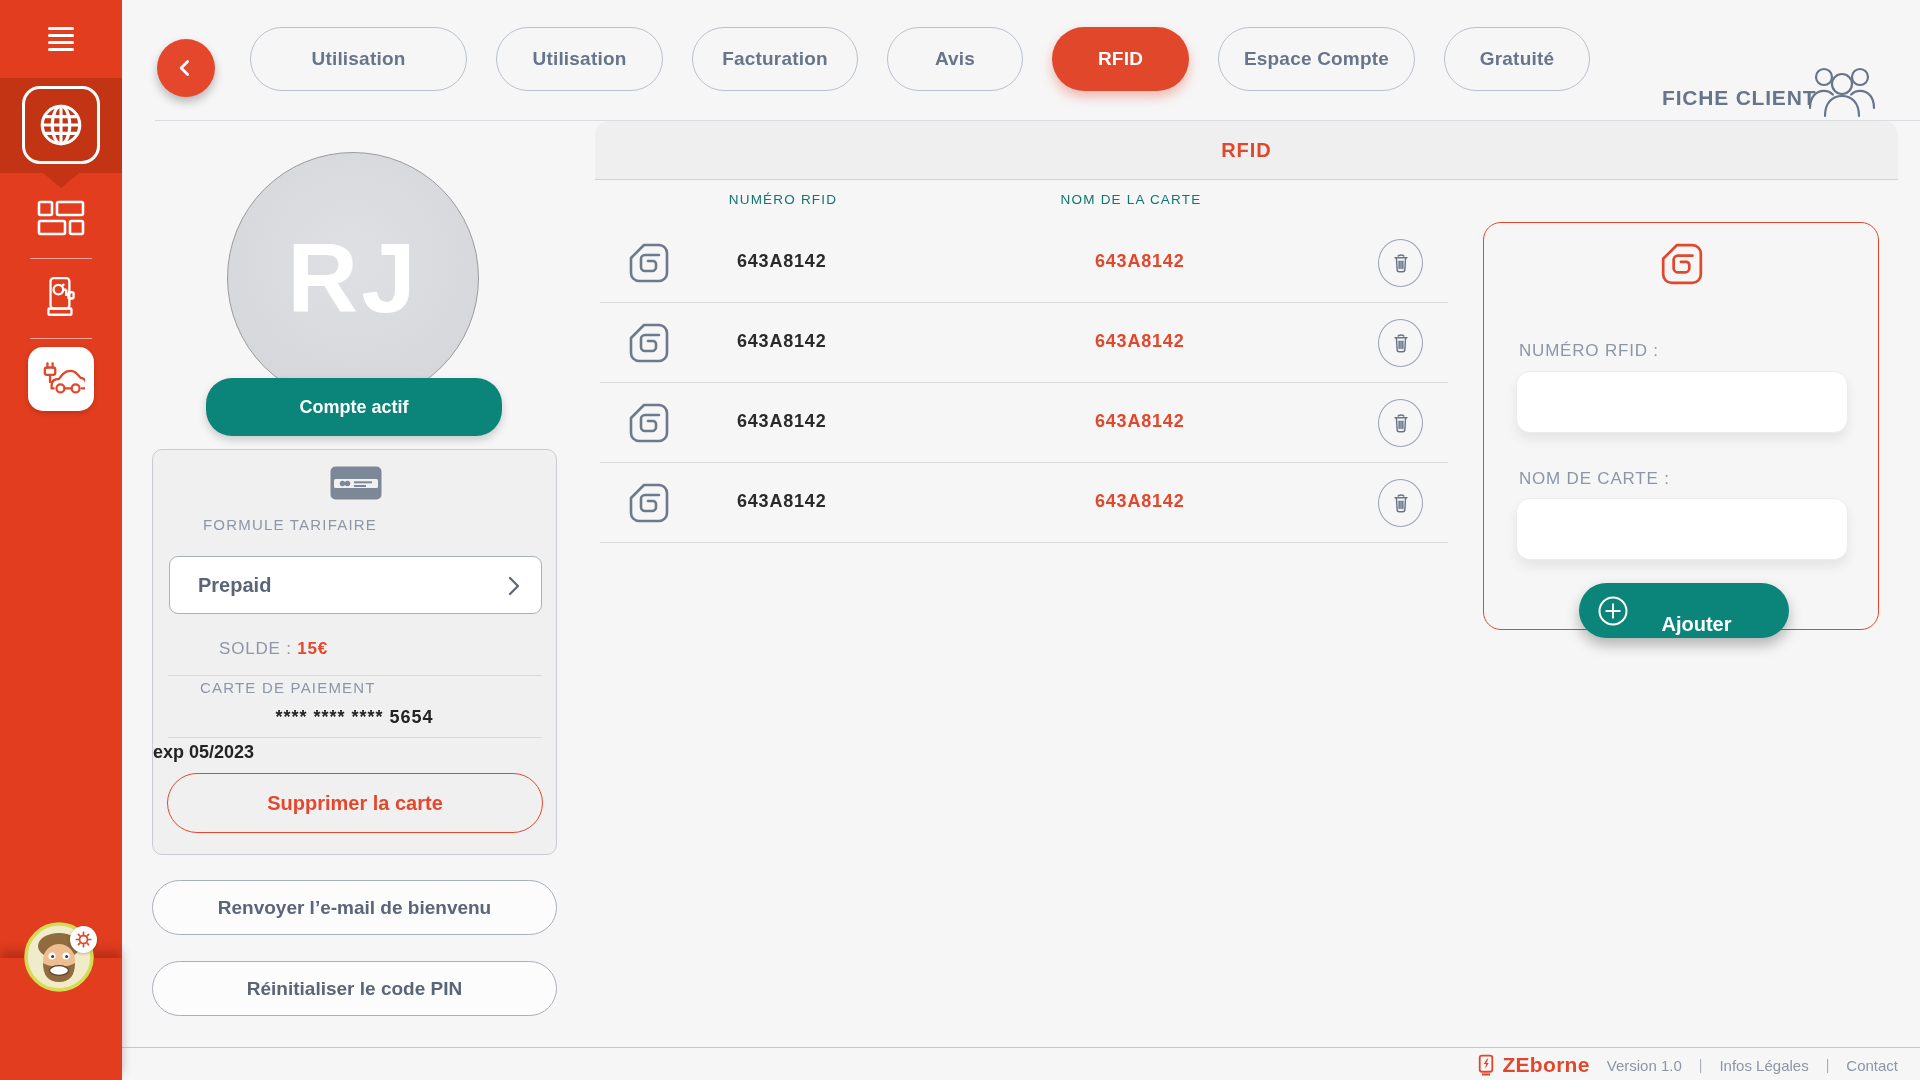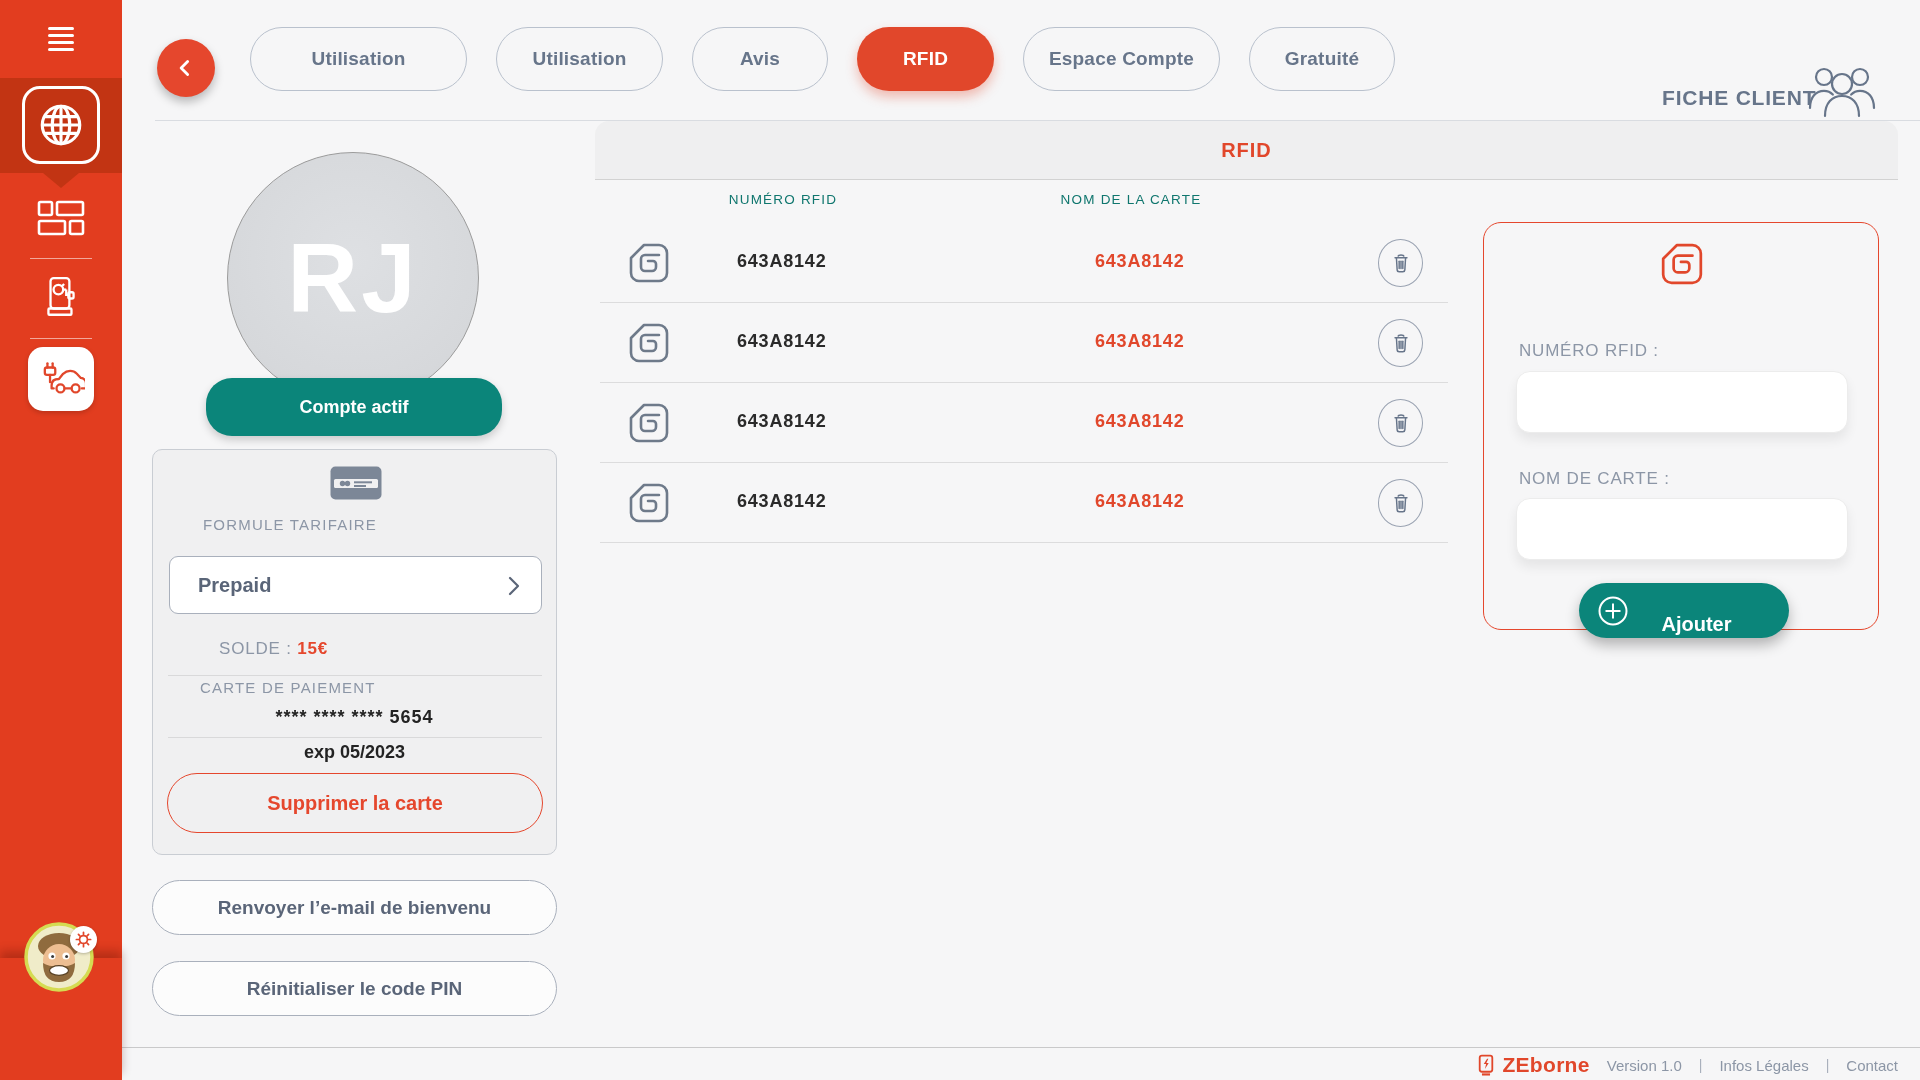--- a/index.html
+++ b/index.html
@@ -43,21 +43,21 @@
   .formule-label { position:absolute; left:50px; top:66px; font-size:15px; color:#8C96A6; letter-spacing:1.2px; }
   .plan-select { position:absolute; left:16px; top:106px; width:373px; height:58px; background:#fff; border:1.5px solid #A9B0BC; border-radius:9px; display:flex; align-items:center; cursor:pointer; }
   .plan-select .plan-label { margin-left:28px; font-size:20px; font-weight:700; color:#5A6578; }
   .plan-select .chev { position:absolute; right:20px; top:17px; }
   .solde-row { position:absolute; left:66px; top:189px; font-size:17px; letter-spacing:.8px; }
   .solde-row .lab { color:#8C96A6; }
   .solde-row .val { color:#E5472D; font-weight:700; }
   .card-div { position:absolute; left:15px; width:374px; height:1px; background:#D9D9DA; }
   .carte-label { position:absolute; left:47px; top:229px; font-size:15px; color:#8C96A6; letter-spacing:1.2px; }
   .card-number { position:absolute; left:0; top:257px; width:100%; text-align:center; font-size:18px; font-weight:700; color:#232323; letter-spacing:1px; }
-  .card-exp { position:absolute; left:0; top:292px; width:100%; text-align:center; font-size:18px; font-weight:700; color:#232323; }
+  .card-exp { position:absolute; left:0; top:292px; width:100%; text-align:left; font-size:18px; font-weight:700; color:#232323; }
   .delete-btn { position:absolute; left:14px; top:323px; width:376px; height:60px; border:1.5px solid #E5472D; border-radius:30px; background:transparent; color:#E5472D; font-weight:700; font-size:20px; display:flex; align-items:center; justify-content:center; cursor:pointer; font-family:inherit; }
 
   .ghost-btn { position:absolute; left:152px; width:405px; height:55px; background:#FCFCFC; border:1px solid #A9B0BC; border-radius:28px; color:#5A6578; font-weight:700; font-size:19px; display:flex; align-items:center; justify-content:center; cursor:pointer; font-family:inherit; }
   .resend-btn { top:880px; }
   .resetpin-btn { top:961px; }
 
   
   .rfid-bar { position:absolute; left:595px; top:121px; width:1303px; height:59px; background:#EFEFF0; border-bottom:1px solid #D2D2D2; border-radius:14px 14px 0 0; display:flex; align-items:center; justify-content:center; }
   .rfid-bar span { color:#E1472B; font-weight:700; font-size:20px; letter-spacing:1px; }
   .col-header { position:absolute; top:192px; transform:translateX(-50%); font-size:13.5px; color:#0f766e; letter-spacing:1.2px; }
@@ -199,20 +199,21 @@
 
 <div class="back-btn">
   <svg width="26" height="26" viewBox="0 0 24 24" fill="none" stroke="#fff" stroke-width="2.6" stroke-linecap="round" stroke-linejoin="round">
     <polyline points="13.5,6 7.5,12 13.5,18"></polyline>
   </svg>
 </div>
 
 <div class="nav">
   <div class="pill" style="width:217px">Utilisation</div>
   <div class="pill" style="width:167px">Utilisation</div>
+  <div class="pill" style="width:166px">Facturation</div>
   <div class="pill" style="width:136px">Avis</div>
   <div class="pill active" style="width:137px">RFID</div>
   <div class="pill" style="width:197px">Espace Compte</div>
   <div class="pill" style="width:146px">Gratuité</div>
 </div>
 
 <div class="fiche-client">FICHE CLIENT</div>
 <div class="people-icon">
   <svg width="72" height="56" viewBox="0 0 36 28" fill="none" stroke="#67758A" stroke-width="1.1" stroke-linecap="round">
     <circle cx="9" cy="7.5" r="4"></circle>

